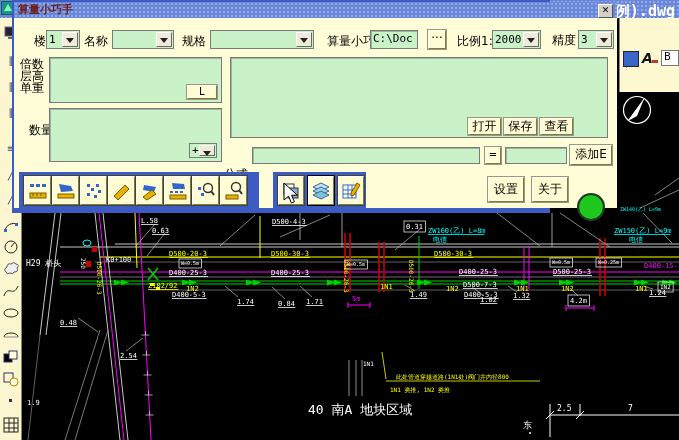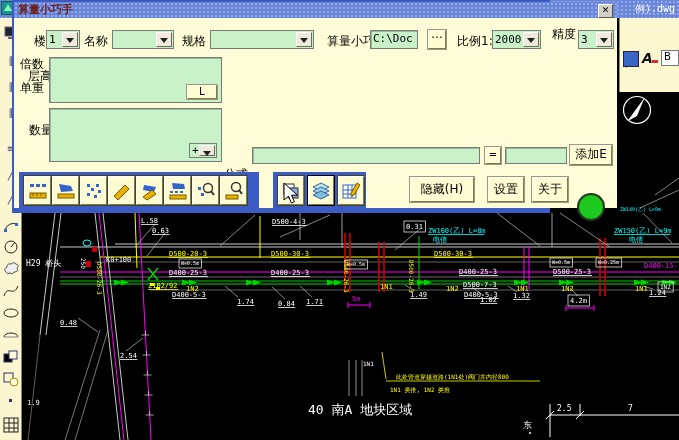--- a/index.html
+++ b/index.html
@@ -8,21 +8,21 @@
   
   #drawing-svg{position:absolute;left:0;top:0;z-index:0;}
   
   #app-titlebar{position:absolute;left:0;top:0;width:679px;height:18px;z-index:1;
     background:#6a86d8;
     background-image:radial-gradient(#94a9e8 1px,transparent 1px);background-size:4px 4px;}
   #app-icon{position:absolute;left:1px;top:1px;width:13px;height:14px;background:#1f8f8f;
     border:1px solid #0c5c5c;box-sizing:border-box;}
   #app-icon:before{content:"";position:absolute;left:2px;top:2px;border-left:4px solid transparent;
     border-right:4px solid transparent;border-bottom:7px solid #7dffb0;}
-  #doc-title{position:absolute;right:4px;top:2px;color:#fff;font-size:10px;font-weight:normal;
+  #doc-title{position:absolute;right:4px;top:2px;color:#fff;font-size:15px;font-weight:bold;
     font-family:"DejaVu Sans Mono",monospace;}
   #right-strip{position:absolute;left:619px;top:18px;width:60px;height:74px;z-index:1;
     background:#fdf8d0;border-left:1px solid #8a8a6a;box-sizing:border-box;}
   .grip{position:absolute;width:3px;height:16px;border-left:1px solid #fff;border-right:1px solid #8a8a6a;}
   #style-a{position:absolute;left:22px;top:32px;width:16px;height:18px;font-weight:bold;font-style:italic;
     font-size:14px;color:#111;}
   #style-a:after{content:"";position:absolute;left:10px;top:10px;width:6px;height:3px;background:#c33;}
   #blue-tool{position:absolute;left:3px;top:33px;width:14px;height:14px;background:#3a66c8;border:1px solid #223;}
   #b-field{position:absolute;left:41px;top:32px;width:18px;height:16px;background:#fff;border:1px solid #777;
     font-size:10px;color:#000;padding-left:2px;box-sizing:border-box;}
@@ -419,31 +419,36 @@
         <span class="drop"></span>
       </div>
       <span class="lbl" style="left:313px;top:15px">算量小巧手</span>
       <div class="gfield" style="left:356px;top:12px;width:48px;height:19px">C:\Doc</div>
       <div class="btn" style="left:414px;top:12px;width:18px;height:19px;line-height:15px">···</div>
       <span class="lbl" style="left:443px;top:15px">比例1:</span>
       <div class="combo" style="left:478px;top:12px;width:49px">
         <span class="val">2000</span>
         <span class="drop"></span>
       </div>
-      <span class="lbl" style="left:538px;top:8px">精度</span>
+      <span class="lbl" style="left:538px;top:14px">精度</span>
       <div class="combo" style="left:564px;top:12px;width:36px">
         <span class="val">3</span>
         <span class="drop"></span>
       </div>
 
       <span class="lbl" style="left:6px;top:40px;line-height:12px">倍数</span>
-      <span class="lbl" style="left:14px;top:52px;line-height:12px">层高</span>
+      <span class="lbl" style="left:6px;top:52px;line-height:12px">层高</span>
       <span class="lbl" style="left:6px;top:64px;line-height:12px">单重</span>
       <div class="tarea" style="left:35px;top:39px;width:173px;height:46px">
         <div class="btn" style="right:4px;bottom:3px;width:30px;height:14px;line-height:11px;font-size:10px;font-family:'DejaVu Sans Mono',monospace">L</div>
+      </div>
+      <div class="tarea" style="left:216px;top:39px;width:378px;height:81px">
+        <div class="btn" style="right:106px;bottom:2px;width:33px;height:17px;line-height:14px">打开</div>
+        <div class="btn" style="right:70px;bottom:2px;width:33px;height:17px;line-height:14px">保存</div>
+        <div class="btn" style="right:34px;bottom:2px;width:33px;height:17px;line-height:14px">查看</div>
       </div>
       <span class="lbl" style="left:15px;top:104px">数量</span>
       <div class="tarea" style="left:35px;top:90px;width:173px;height:54px">
         <div class="combo" style="right:4px;bottom:3px;width:28px;height:15px;position:absolute">
           <span class="val" style="top:0">+</span>
           <span class="drop"></span>
         </div>
       </div>
       <span class="lbl" style="left:210px;top:148px">公式</span>
       <div class="gfield" style="left:238px;top:129px;width:228px;height:17px"></div>
@@ -533,21 +538,20 @@
             <svg width="20" height="20">
               <rect x="2" y="4" width="13" height="13" fill="#fff" stroke="#36c"></rect>
               <line x1="2" y1="9" x2="15" y2="9" stroke="#36c"></line>
               <line x1="2" y1="13" x2="15" y2="13" stroke="#36c"></line>
               <line x1="7" y1="4" x2="7" y2="17" stroke="#36c"></line>
               <line x1="11" y1="4" x2="11" y2="17" stroke="#36c"></line>
               <polygon points="10,12 16,2 19,4 13,14 10,15" fill="#e8b200" stroke="#7a5a00"></polygon>
             </svg>
           </div>
       </div>
-      <div class="btn" style="left:396px;top:159px;width:64px;height:25px;line-height:22px">隐藏(H)</div>
       <div class="btn" style="left:474px;top:159px;width:36px;height:25px;line-height:22px">设置</div>
       <div class="btn" style="left:518px;top:159px;width:36px;height:25px;line-height:22px">关于</div>
       <div id="green-light"></div>
     </div>
   </div>
 
   <div id="mouse-cursor">
     <svg width="18" height="24">
         <path d="M1,1 L1,18 L5.6,14.2 L8.4,21 L11.4,19.8 L8.6,13.2 L14.4,13.2 Z" fill="#fff" stroke="#000" stroke-width="1"></path>
       </svg>

